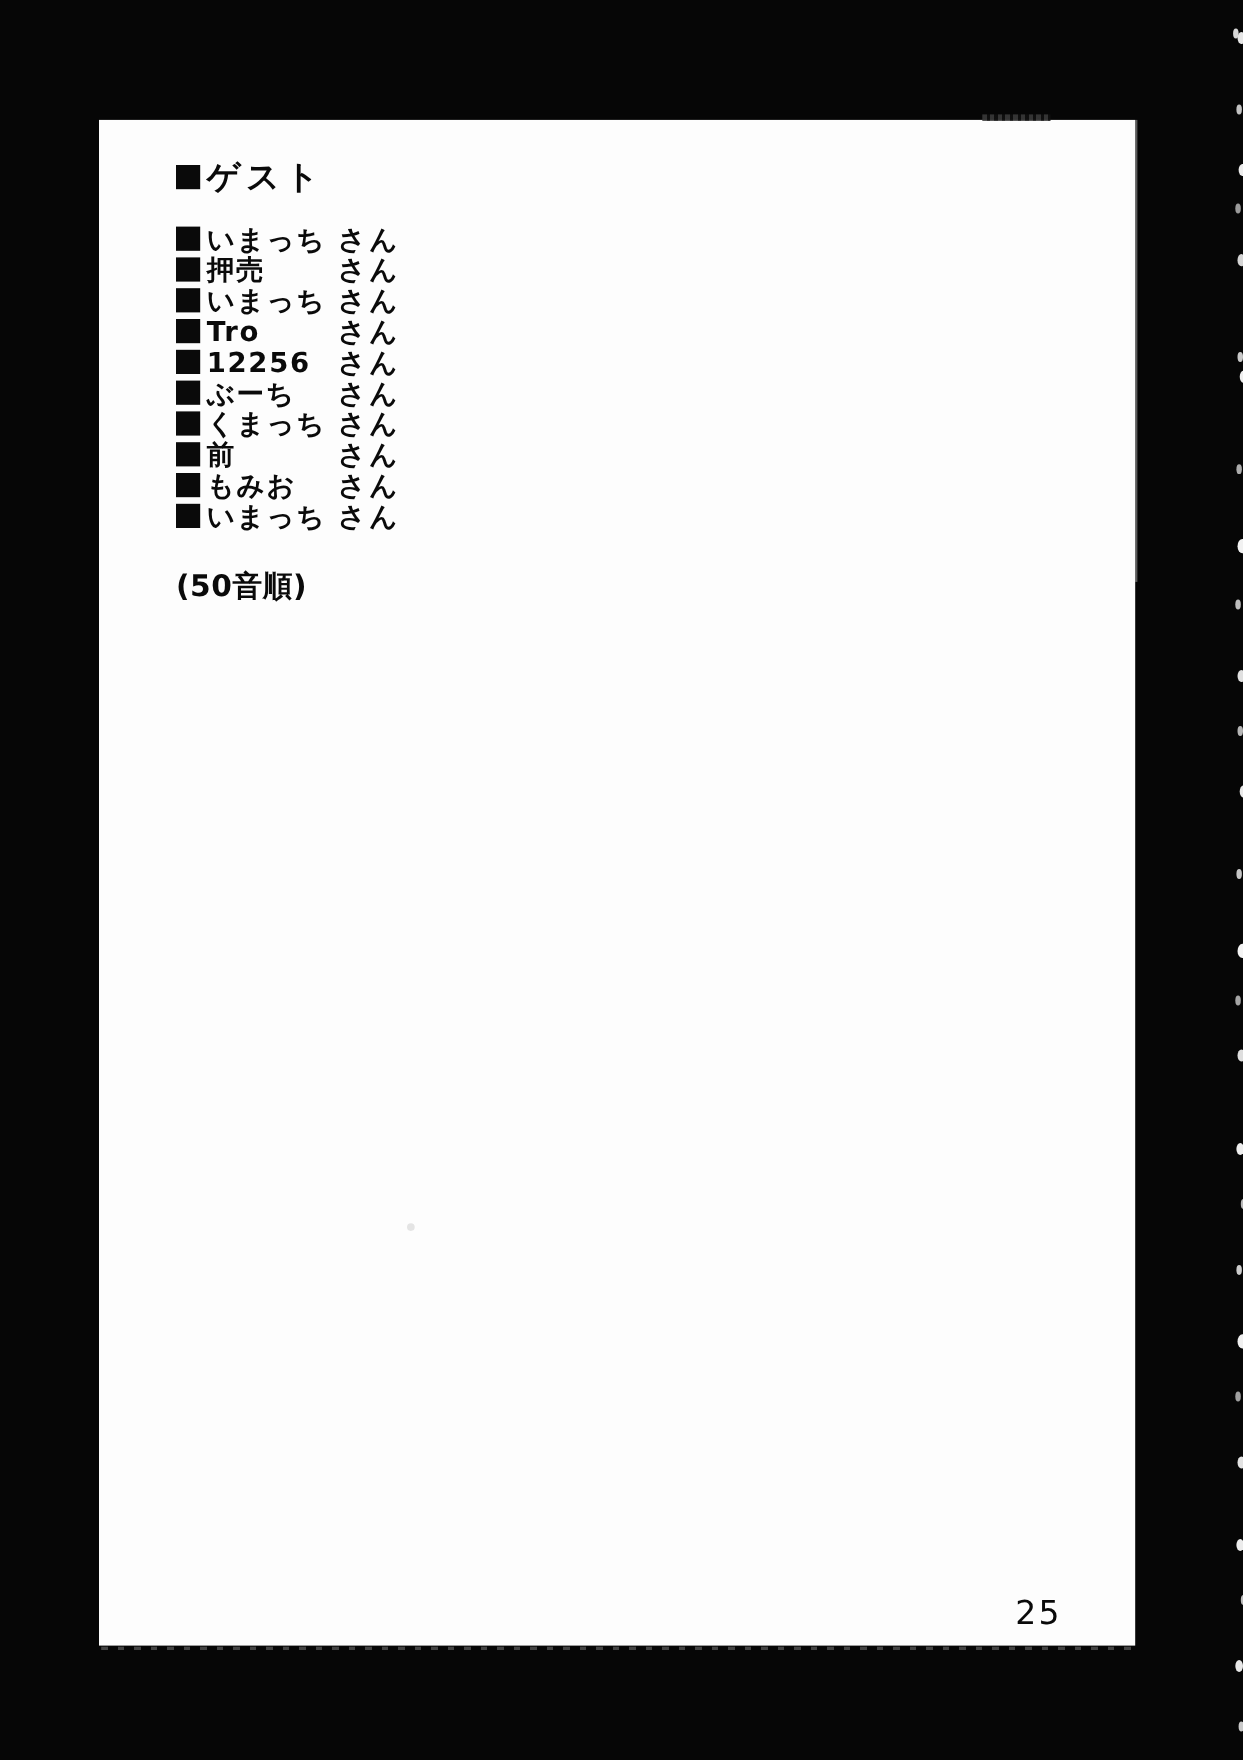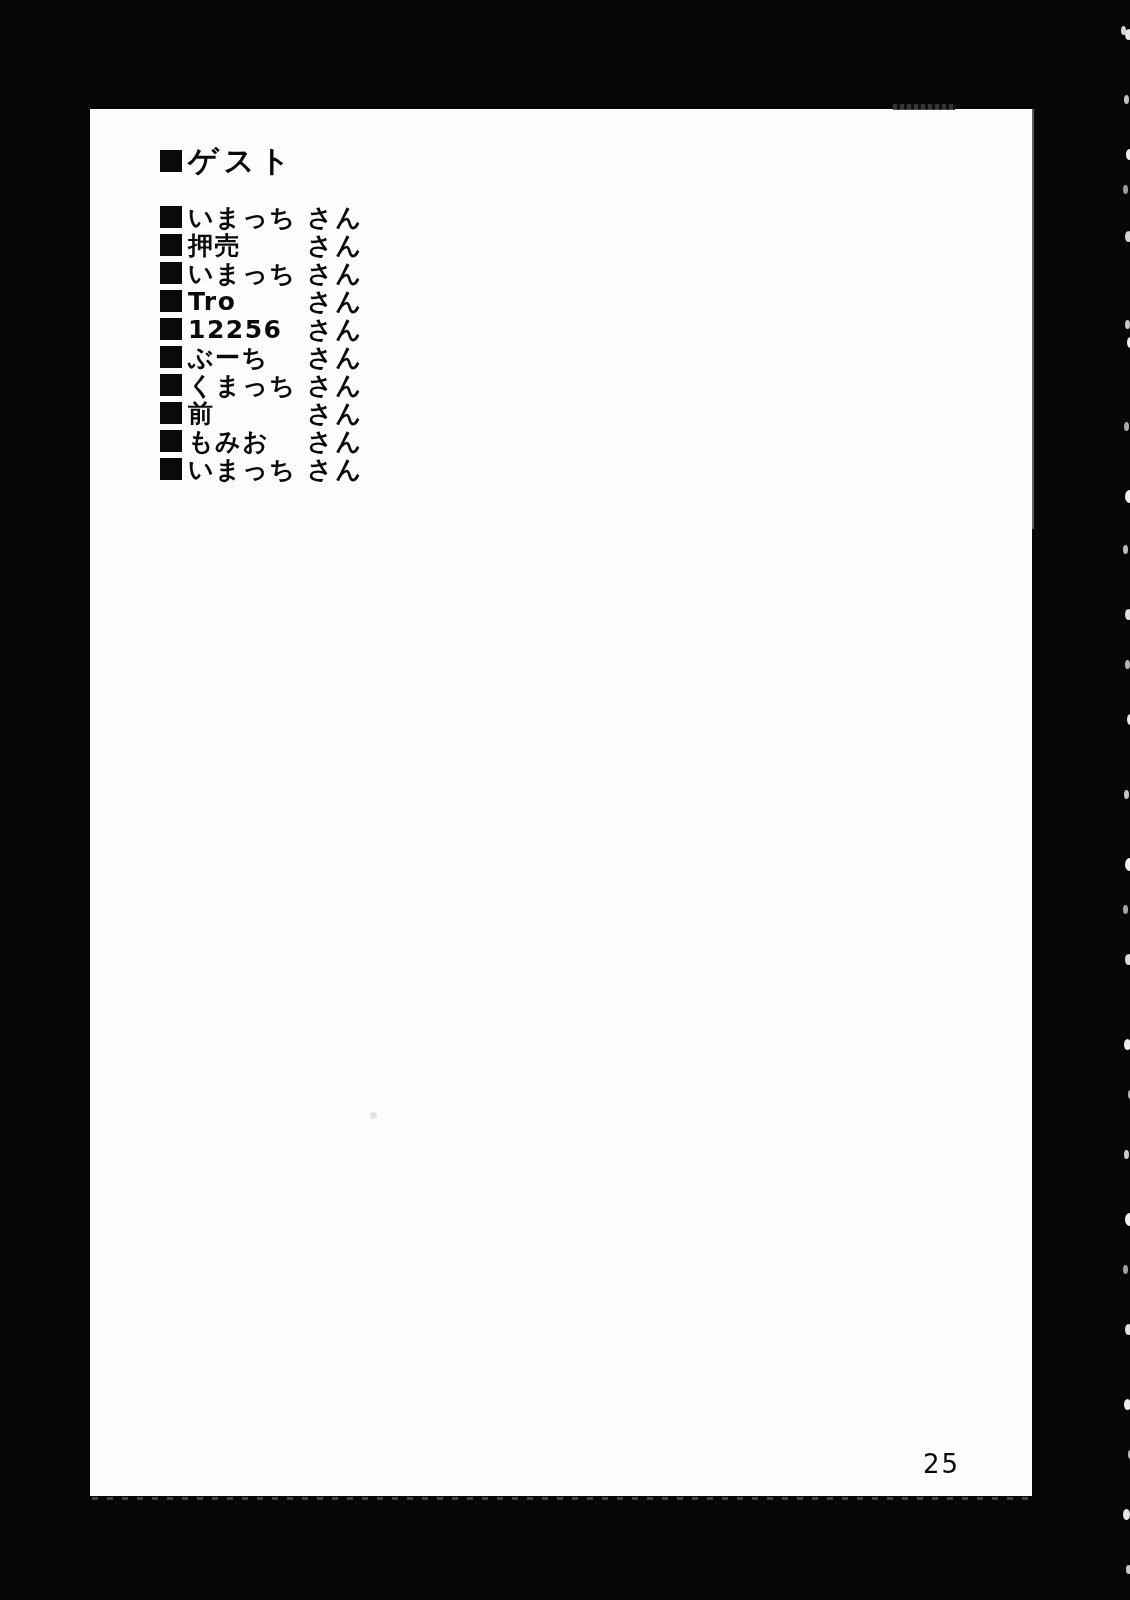--- a/index.html
+++ b/index.html
@@ -68,21 +68,21 @@
   .sort-note {
     margin-top: 32px;
     font-size: 27px;
     font-weight: 600;
     letter-spacing: 0.5px;
   }
   .page-number {
     position: absolute;
     left: 833px;
     top: 1340px;
-    font-size: 26px;
+    font-size: 30px;
     font-weight: 500;
     letter-spacing: 2px;
   }
   .scan-dot {
     position: absolute;
     left: 280px;
     top: 1003px;
     width: 7px;
     height: 7px;
     border-radius: 50%;
@@ -224,20 +224,21 @@
         </div>
 
         <div class="grow">
           <span class="sq"></span>
           <span class="gname">いまっち</span>
           <span class="ghon">さん</span>
         </div>
 
       </div>
 
+      <div class="sort-note">(50音順)</div>
 
     </div>
 
     <div class="page-number">25</div>
 
     <div class="scan-dot"></div>
     <div class="smudge"></div>
 
   </div>
 

